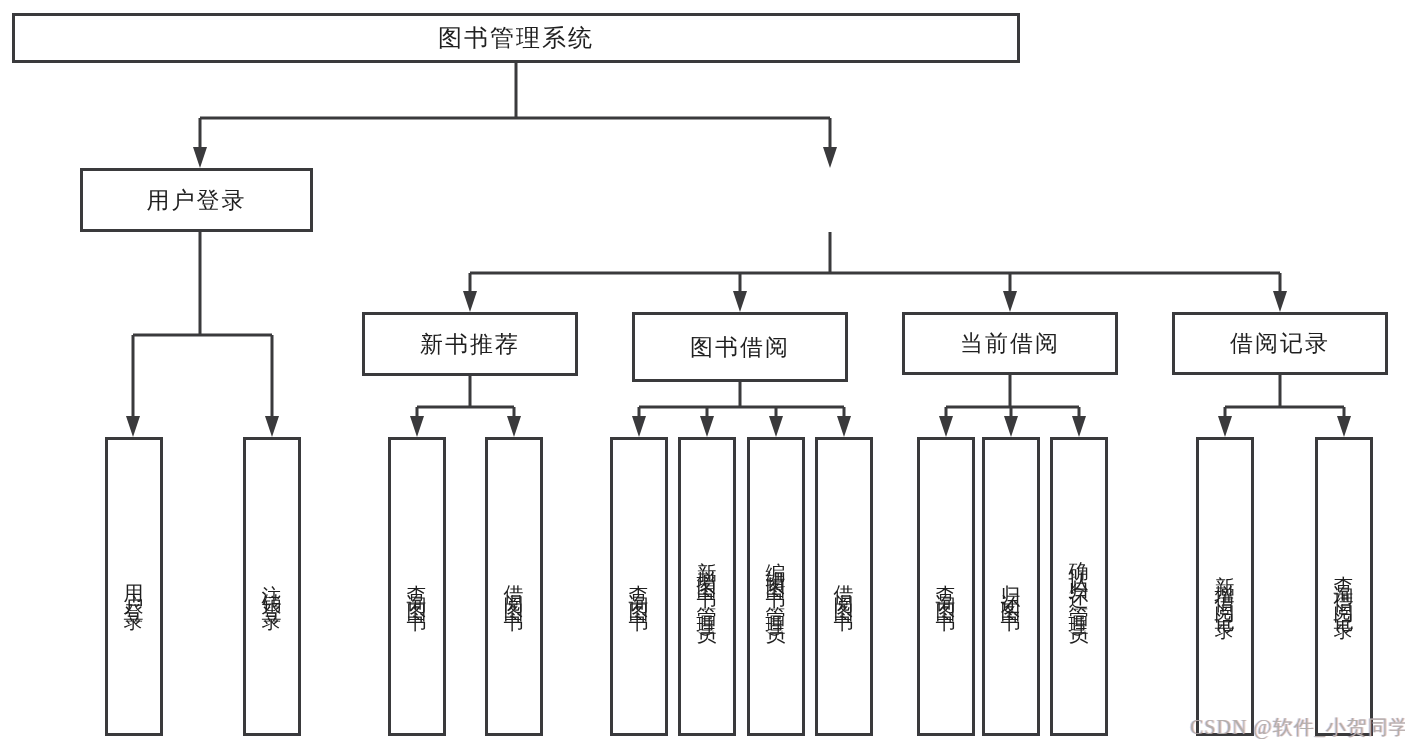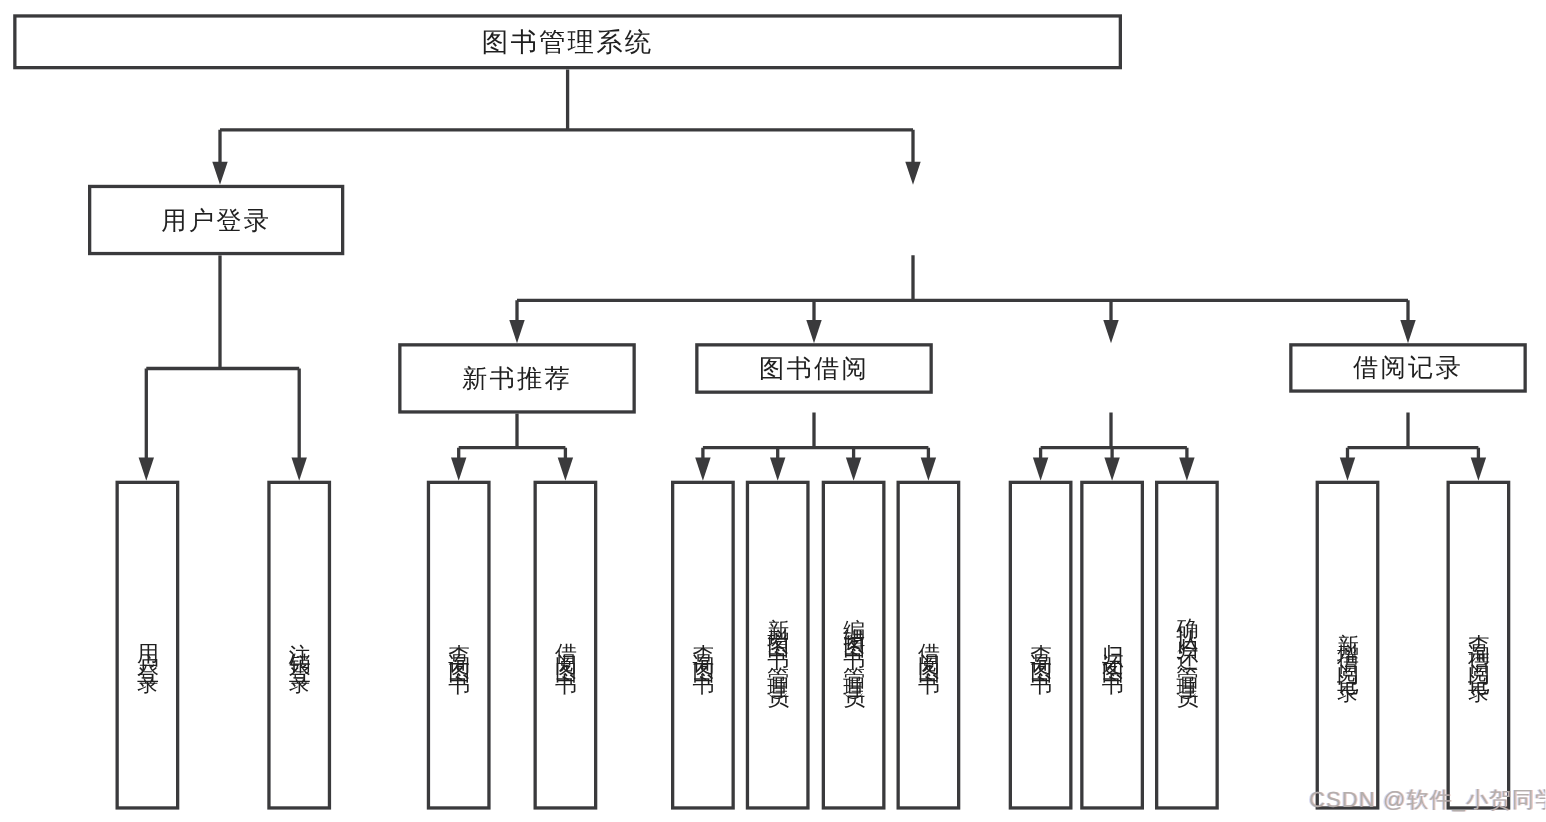--- a/index.html
+++ b/index.html
@@ -1,18 +1,18 @@
 <!DOCTYPE html>
 <html><head>
 <meta charset="utf-8">
 <style>
   html,body{margin:0;padding:0;background:#ffffff;}
   .stage{
     position:relative;width:1405px;height:747px;background:var(--bg,#fff);
-    font-family:Liberation Sans, sans-serif;overflow:hidden;
+    font-family:Liberation Serif, serif;overflow:hidden;
   }
   .connectors{position:absolute;left:0;top:0;}
   .node{
     position:absolute;box-sizing:border-box;background:#fff;
     border:3px solid var(--line,#3a3a3c);
     display:flex;align-items:center;justify-content:center;
     color:var(--txt,#1f1f1f);
   }
   .node.h span{font-size:23px;letter-spacing:2px;white-space:nowrap;}
   .node.root span{font-size:24px;}
@@ -75,24 +75,27 @@
     <span>图书管理系统</span>
   </div>
 
   <div class="node h" style="left:80px;top:168px;width:233px;height:64px">
     <span>用户登录</span>
   </div>
 
   <div class="node h" style="left:362px;top:312px;width:216px;height:64px">
     <span>新书推荐</span>
   </div>
-  <div class="node h" style="left:632px;top:312px;width:216px;height:46px">
+  <div class="node h" style="left:632px;top:312px;width:216px;height:70px">
     <span>图书借阅</span>
   </div>
-  <div class="node h" style="left:1172px;top:312px;width:216px;height:45px">
+  <div class="node h" style="left:902px;top:312px;width:216px;height:63px">
+    <span>当前借阅</span>
+  </div>
+  <div class="node h" style="left:1172px;top:312px;width:216px;height:63px">
     <span>借阅记录</span>
   </div>
 
   <div class="node v" style="left:105px;top:437px;width:58px;height:299px">
     <span>用户登录</span>
   </div>
   <div class="node v" style="left:243px;top:437px;width:58px;height:299px">
     <span>注销登录</span>
   </div>
 

